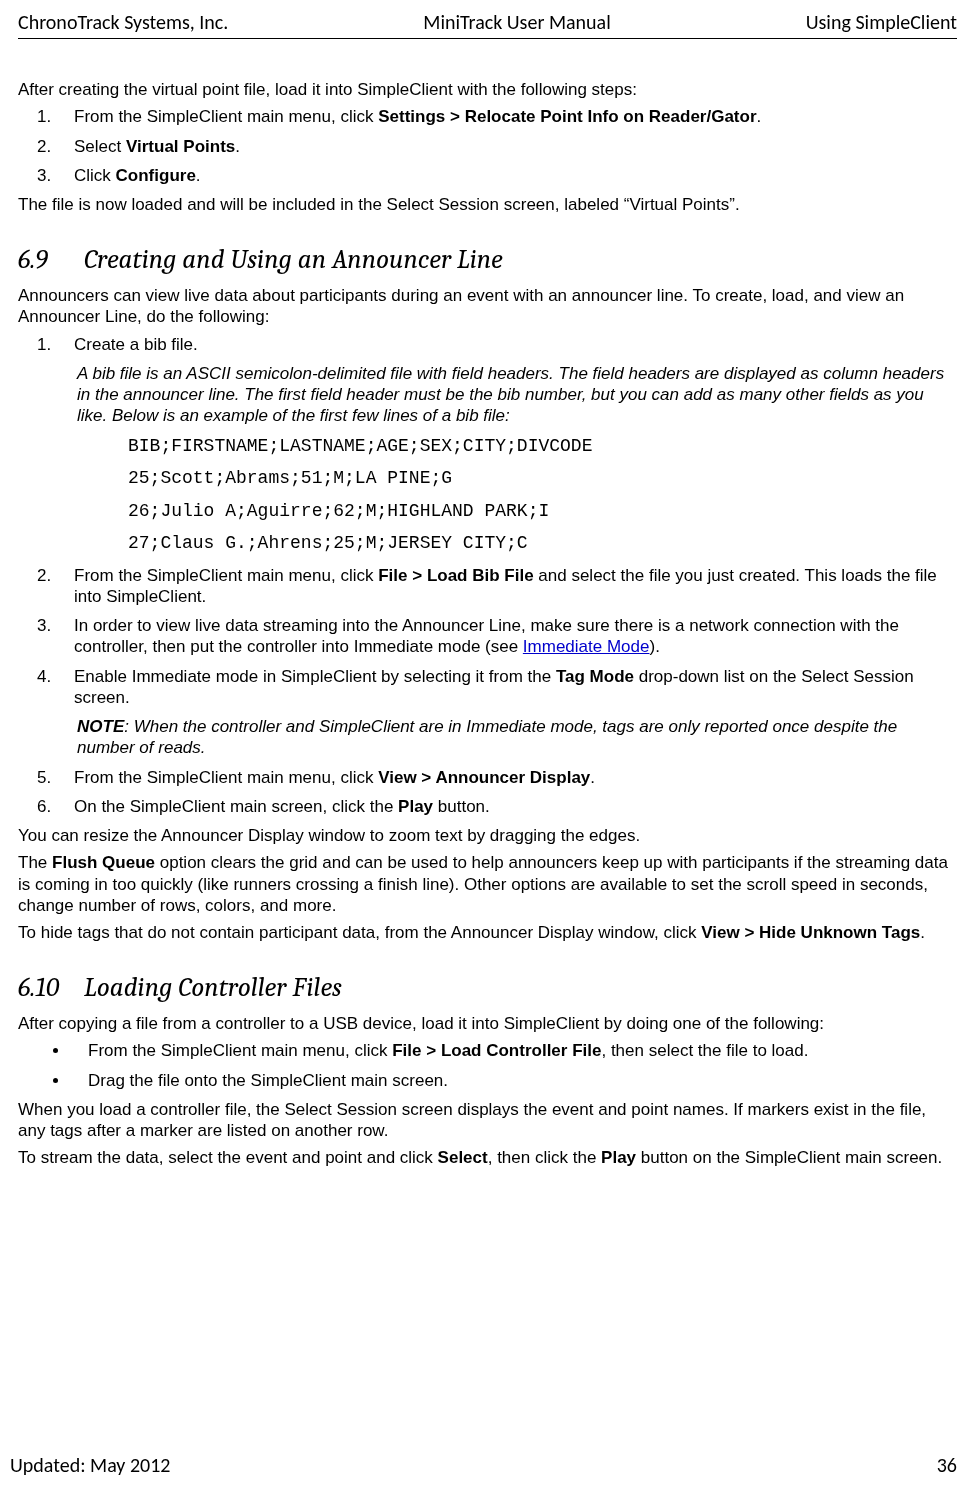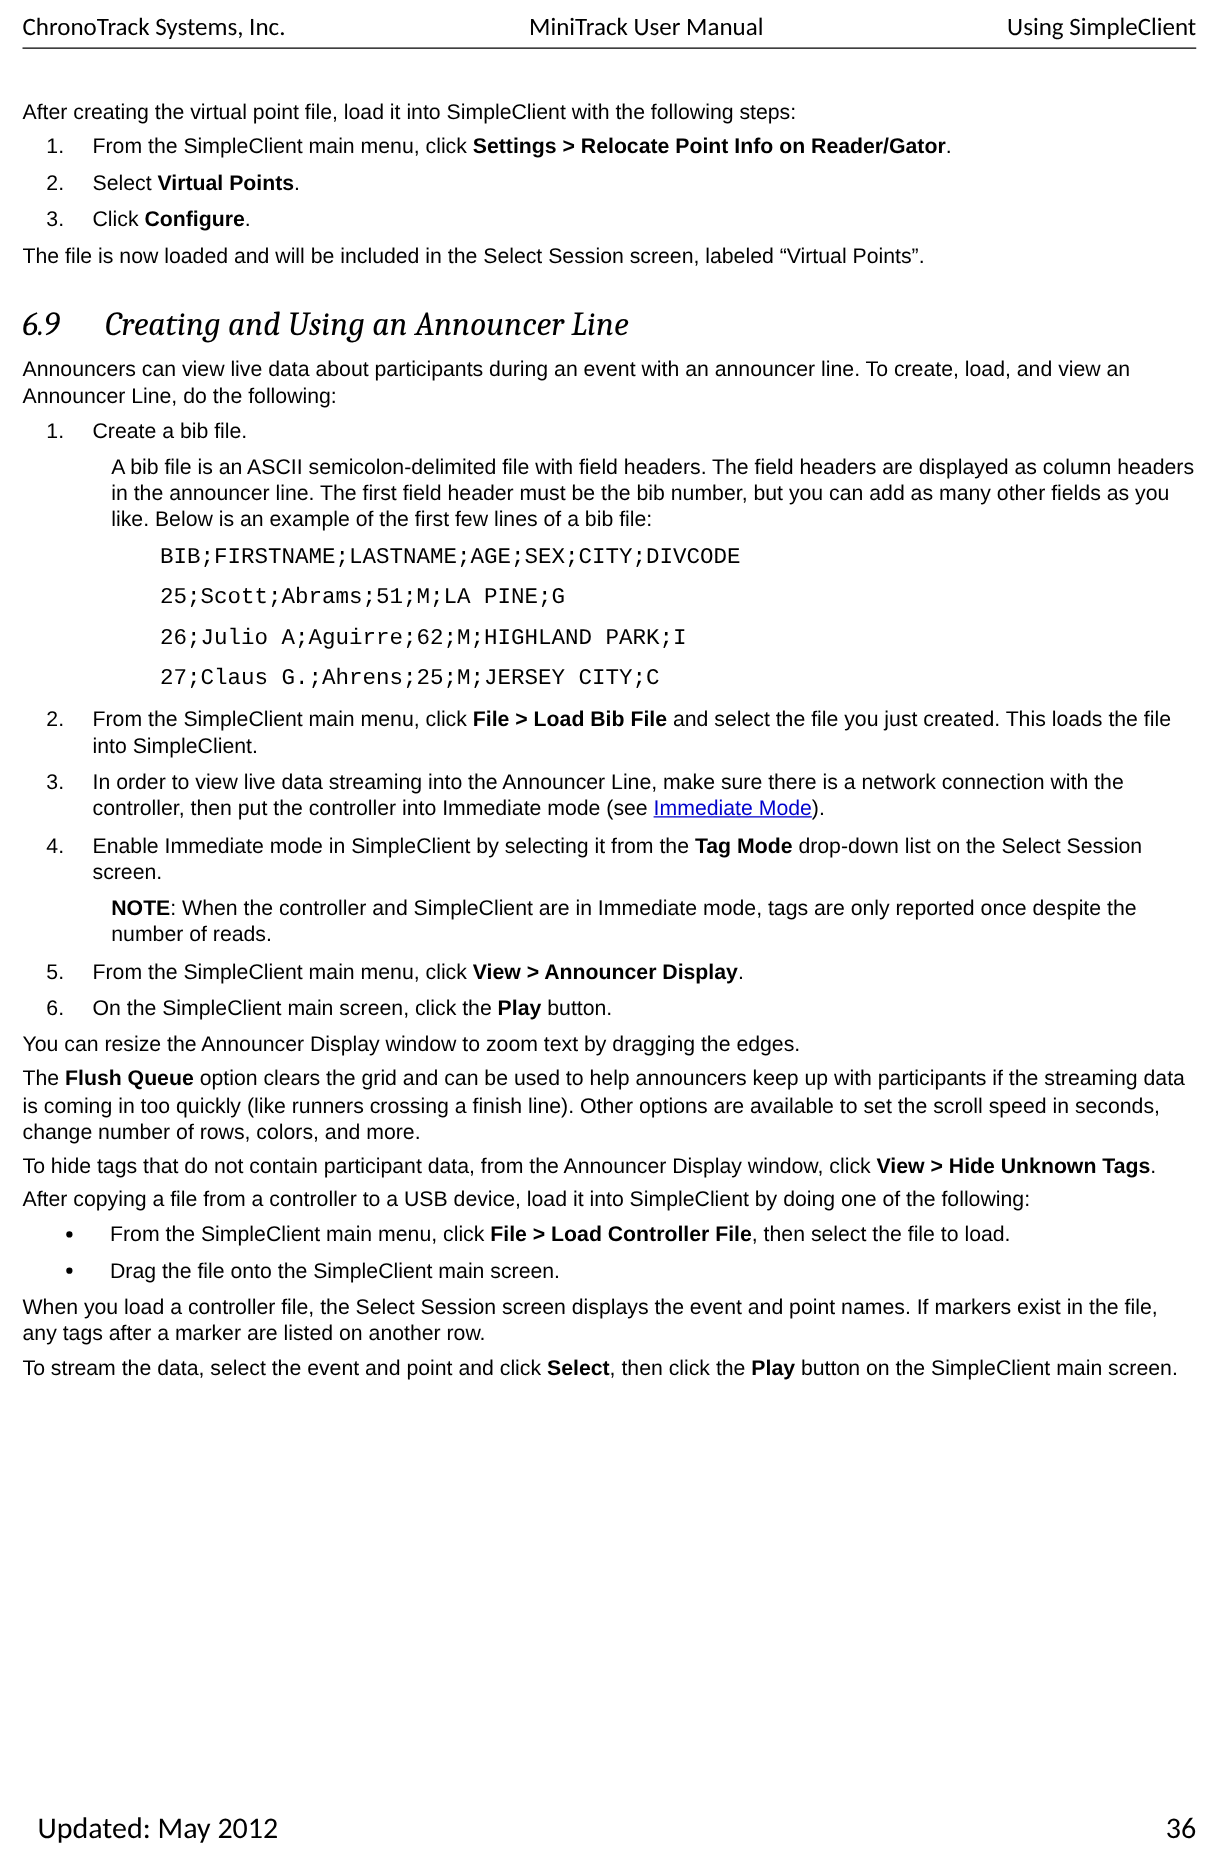--- a/index.html
+++ b/index.html
@@ -29,47 +29,48 @@
       padding-bottom: 3px;
     }
     .header-rule {
       border: none;
       border-top: 1px solid #000;
       margin: 0 0 40px 0;
     }
     .footer-row {
       position: absolute;
       bottom: 14px;
-      left: 30px;
+      left: 10px;
       right: 18px;
       display: flex;
       justify-content: space-between;
       font-family: Calibri, Arial, sans-serif;
-      font-size: 24px;
+      font-size: 20px;
     }
     .body-text { margin: 0 0 6px 0; }
     ol.main {
       margin: 4px 0 8px 38px;
       padding: 0;
     }
     ol.main > li {
       padding-left: 18px;
       margin: 0 0 8px 0;
     }
     ul.bullets {
       list-style-type: disc;
       margin: 4px 0 8px 52px;
       padding: 0;
     }
     ul.bullets > li {
       padding-left: 18px;
       margin: 0 0 8px 0;
     }
     .li-sub {
-      margin: 8px 0 0 15px;
+      margin: 8px 0 0 3px;
+      font-style: italic;
     }
     .code-block {
       margin: 8px 0 8px 54px;
       font-family: "Courier New", Courier, monospace;
       font-size: 18px;
     }
     .code-block div {
       margin: 0 0 10px 0;
     }
     .h-serif {
@@ -149,20 +150,23 @@
     </li>
   </ol>
   <p class="body-text">You can resize the Announcer Display window to zoom text by dragging the edges.</p>
   <p class="body-text">
     <span>The </span><b>Flush Queue</b><span> option clears the grid and can be used to help announcers keep up with participants if the streaming data is coming in too quickly (like runners crossing a finish line). Other options are available to set the scroll speed in seconds, change number of rows, colors, and more.</span>
   </p>
   <p class="body-text">
     <span>To hide tags that do not contain participant data, from the Announcer Display window, click </span><b>View &gt; Hide Unknown Tags</b><span>.</span>
   </p>
 
+  <div class="h-serif">
+    <span class="num">6.10</span><span>Loading Controller Files</span>
+  </div>
   <p class="body-text">After copying a file from a controller to a USB device, load it into SimpleClient by doing one of the following:</p>
   <ul class="bullets">
     <li>
       <span>From the SimpleClient main menu, click </span><b>File &gt; Load Controller File</b><span>, then select the file to load.</span>
     </li>
     <li>
       <span>Drag the file onto the SimpleClient main screen.</span>
     </li>
   </ul>
   <p class="body-text">When you load a controller file, the Select Session screen displays the event and point names. If markers exist in the file, any tags after a marker are listed on another row.</p>

